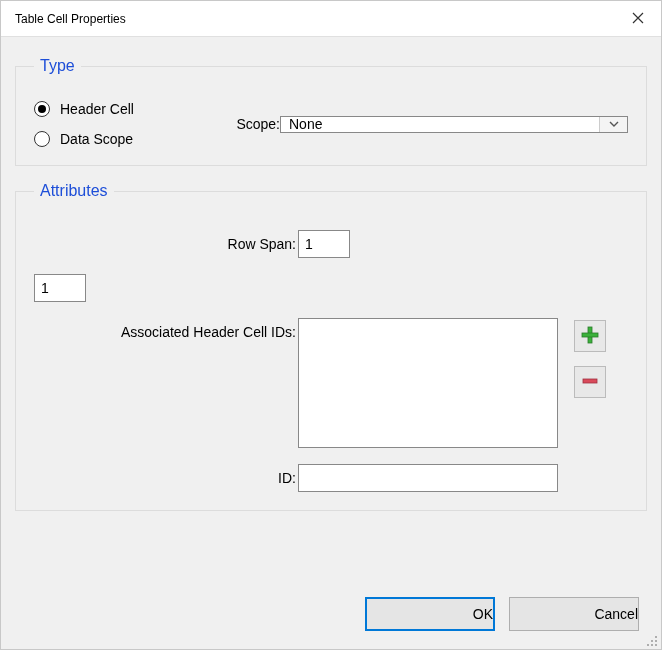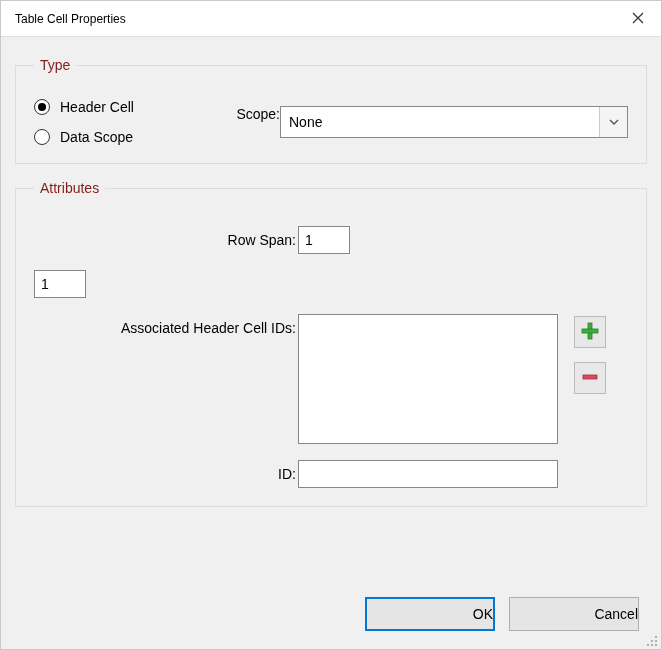--- a/index.html
+++ b/index.html
@@ -50,22 +50,22 @@
   position: relative;
 }
 fieldset.group {
   border: 1px solid #dcdcdc;
   margin: 10px 0 16px 0;
   padding: 14px 18px 18px 18px;
   position: relative;
 }
 fieldset.group legend {
   padding: 0 6px;
-  color: #7f1d1d;
-  font-size: 14px;
+  color: #1d4ed8;
+  font-size: 16px;
 }
 .type-row {
   display: flex;
   align-items: center;
   margin-top: 12px;
 }
 .type-radios {
   display: flex;
   flex-direction: column;
   gap: 14px;
@@ -97,21 +97,21 @@
 }
 .scope-wrap {
   display: flex;
   align-items: flex-start;
   gap: 0;
   flex: 1;
 }
 .scope-label { min-width: 56px; text-align: right; }
 .select {
   flex: 1;
-  height: 32px;
+  height: 17px;
   border: 1px solid #888;
   background: #fff;
   display: flex;
   align-items: center;
   padding: 0 8px;
   position: relative;
   cursor: default;
 }
 .select .chevron {
   position: absolute;

